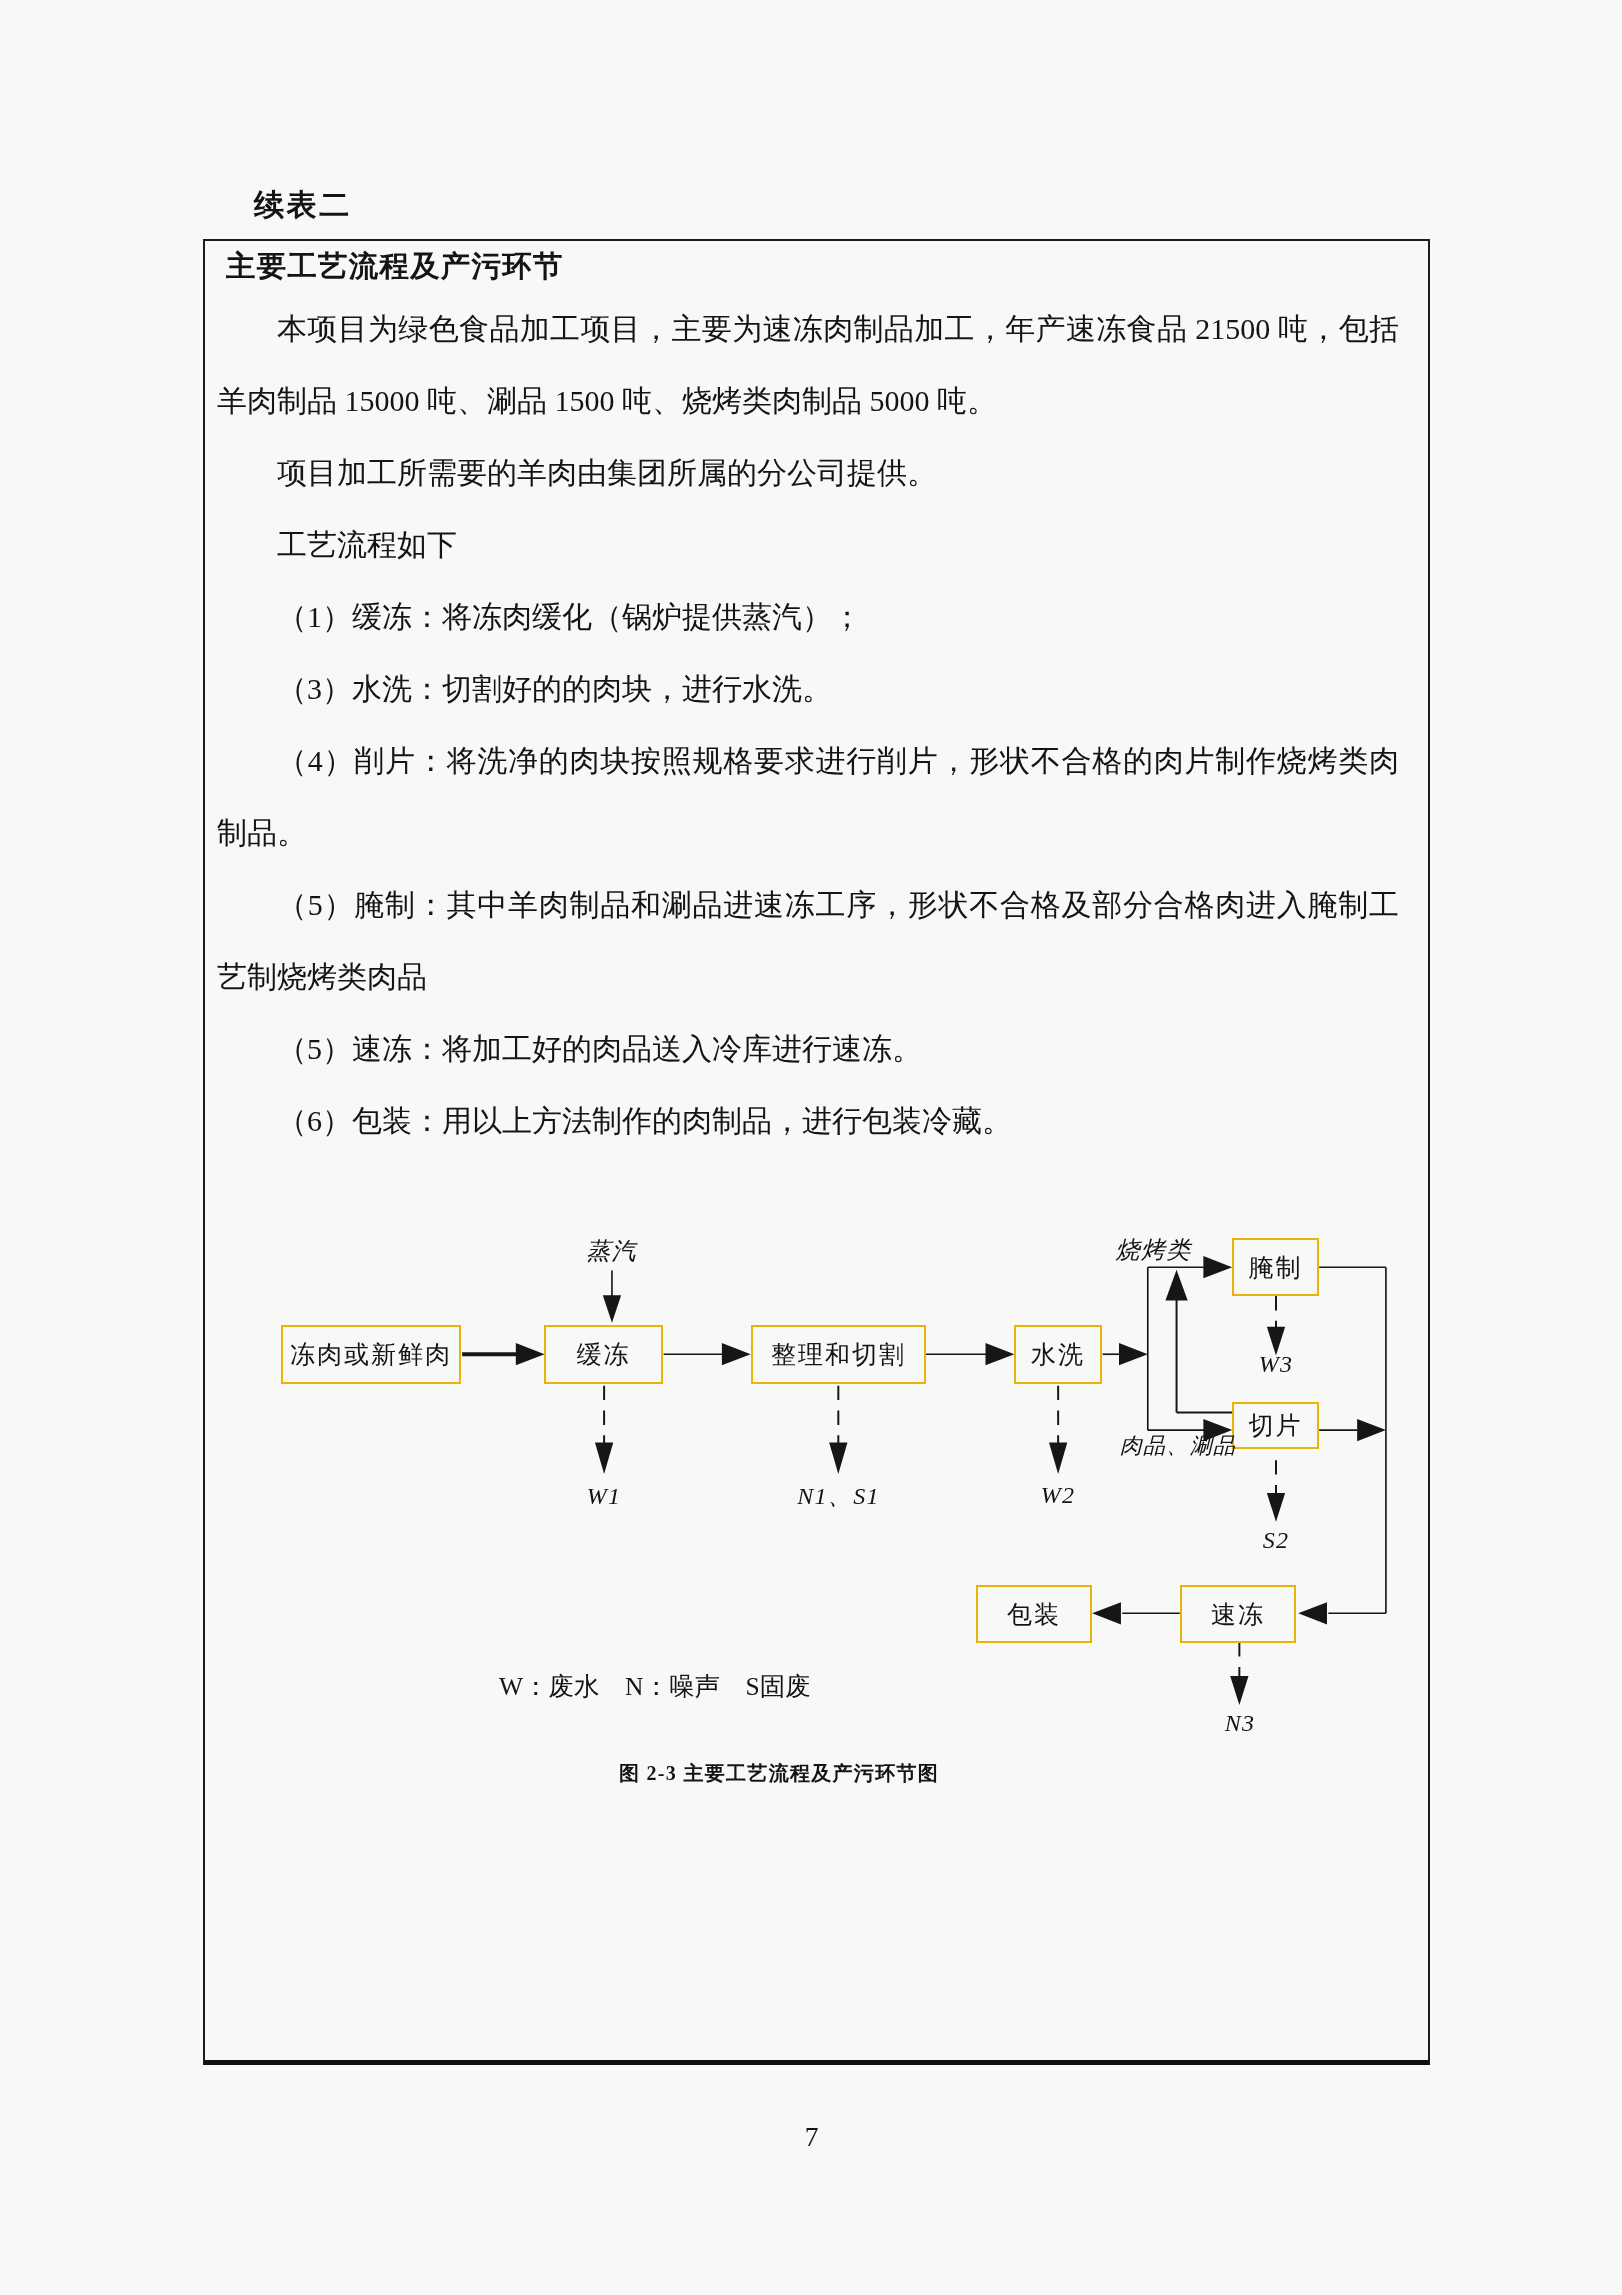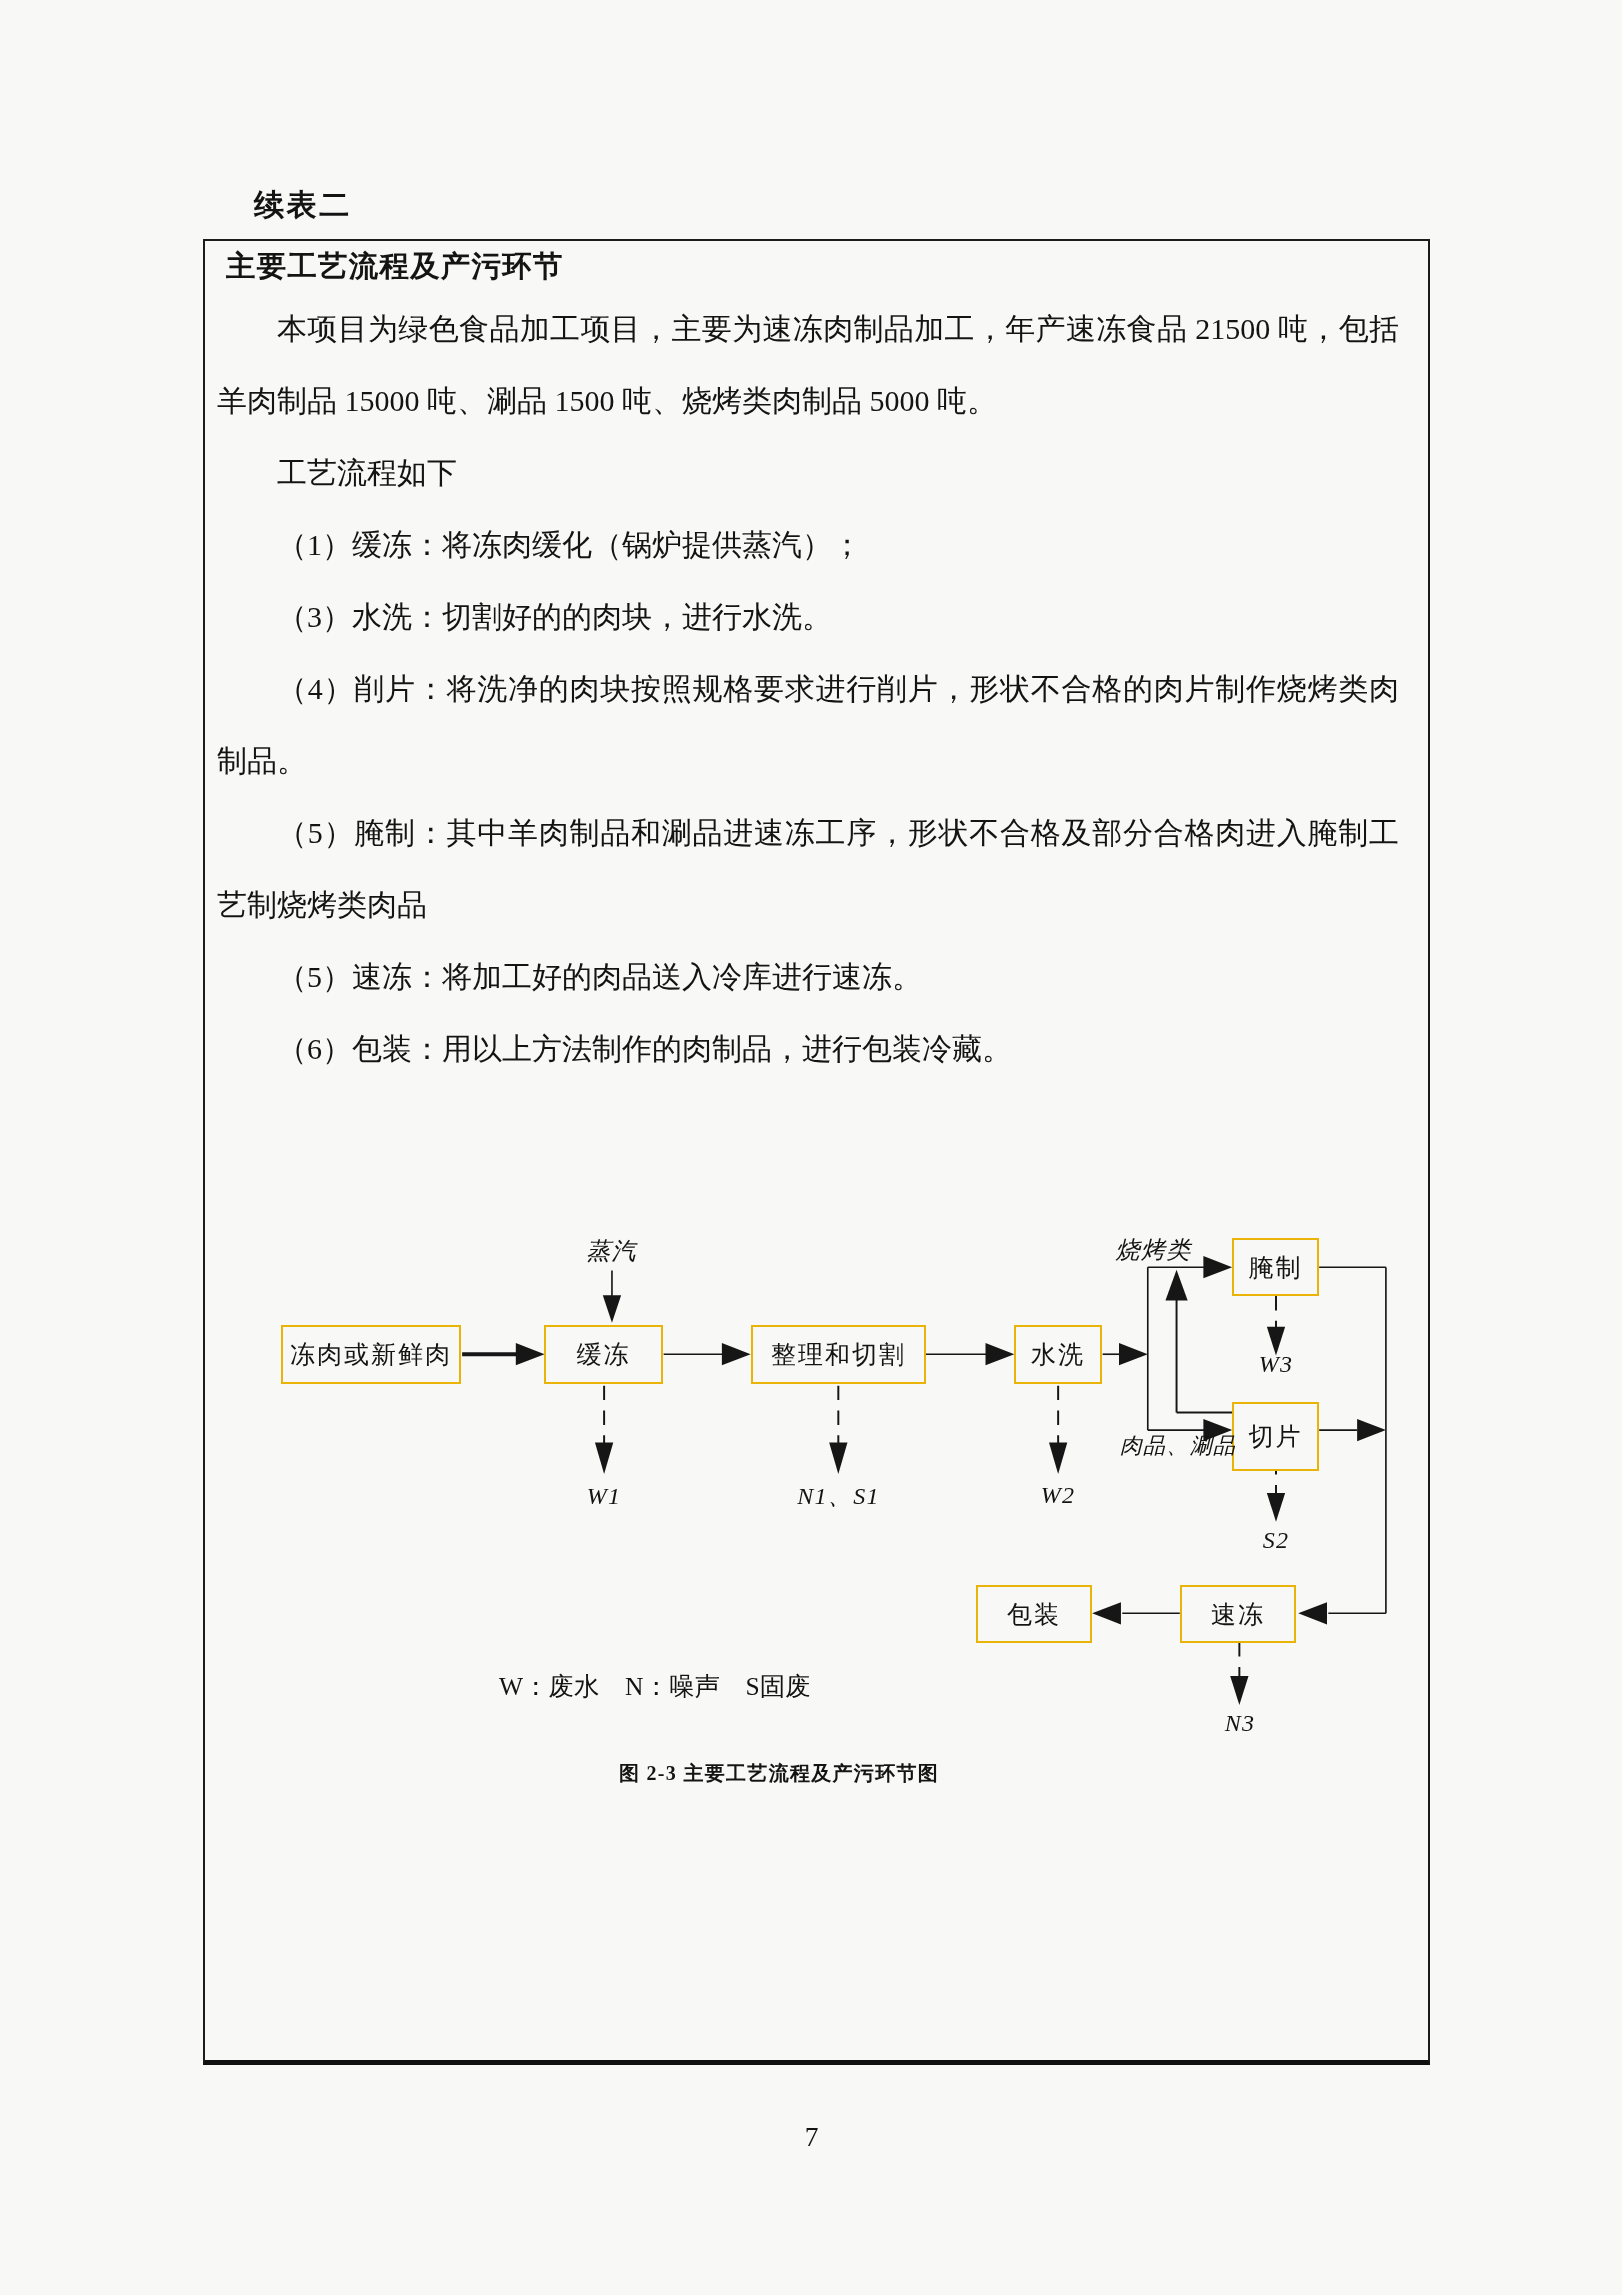--- a/index.html
+++ b/index.html
@@ -73,20 +73,21 @@
 <div class="page">
 
   <div class="pre-table-label">续表二</div>
 
   <div class="big-table"></div>
 
   <div class="table-header">主要工艺流程及产污环节</div>
 
   <div class="body-text">
     <p>本项目为绿色食品加工项目，主要为速冻肉制品加工，年产速冻食品 21500 吨，包括羊肉制品 15000 吨、涮品 1500 吨、烧烤类肉制品 5000 吨。</p>
+    <p>项目加工所需要的羊肉由集团所属的分公司提供。</p>
     <p>工艺流程如下</p>
     <p>（1）缓冻：将冻肉缓化（锅炉提供蒸汽）；</p>
     <p>（3）水洗：切割好的的肉块，进行水洗。</p>
     <p>（4）削片：将洗净的肉块按照规格要求进行削片，形状不合格的肉片制作烧烤类肉制品。</p>
     <p>（5）腌制：其中羊肉制品和涮品进速冻工序，形状不合格及部分合格肉进入腌制工艺制烧烤类肉品</p>
     <p>（5）速冻：将加工好的肉品送入冷库进行速冻。</p>
     <p>（6）包装：用以上方法制作的肉制品，进行包装冷藏。</p>
   </div>
 
   <svg class="flow-svg" viewBox="0 0 2480 3508" xmlns="http://www.w3.org/2000/svg">
@@ -163,21 +164,21 @@
 
       <polygon points="1894,2606 1880,2562 1908,2562"></polygon>
     </g>
   </svg>
 
   <div class="fbox" style="left:281px;top:1325px;width:180px;height:59px;">冻肉或新鲜肉</div>
   <div class="fbox" style="left:544px;top:1325px;width:119px;height:59px;">缓冻</div>
   <div class="fbox" style="left:751px;top:1325px;width:175px;height:59px;">整理和切割</div>
   <div class="fbox" style="left:1014px;top:1325px;width:88px;height:59px;">水洗</div>
   <div class="fbox" style="left:1232px;top:1238px;width:87px;height:58px;">腌制</div>
-  <div class="fbox" style="left:1232px;top:1402px;width:87px;height:69px;">切片</div>
+  <div class="fbox" style="left:1232px;top:1402px;width:87px;height:47px;">切片</div>
   <div class="fbox" style="left:976px;top:1585px;width:116px;height:58px;">包装</div>
   <div class="fbox" style="left:1180px;top:1585px;width:116px;height:58px;">速冻</div>
 
   <div class="flabel" style="left:559px;top:1234px;width:105px;height:34px;">蒸汽</div>
   <div class="flabel" style="left:1098px;top:1234px;width:111px;height:31px;" style2="">烧烤类</div>
   <div class="flabel" style="left:1083px;top:1430px;width:190px;height:31px;font-size:22px;">肉品、涮品</div>
   <div class="flabel" style="left:558px;top:1481px;width:92px;height:31px;">W1</div>
   <div class="flabel" style="left:760px;top:1480px;width:157px;height:31px;">N1、S1</div>
   <div class="flabel" style="left:1012px;top:1480px;width:92px;height:31px;">W2</div>
   <div class="flabel" style="left:1230px;top:1349px;width:92px;height:31px;">W3</div>

